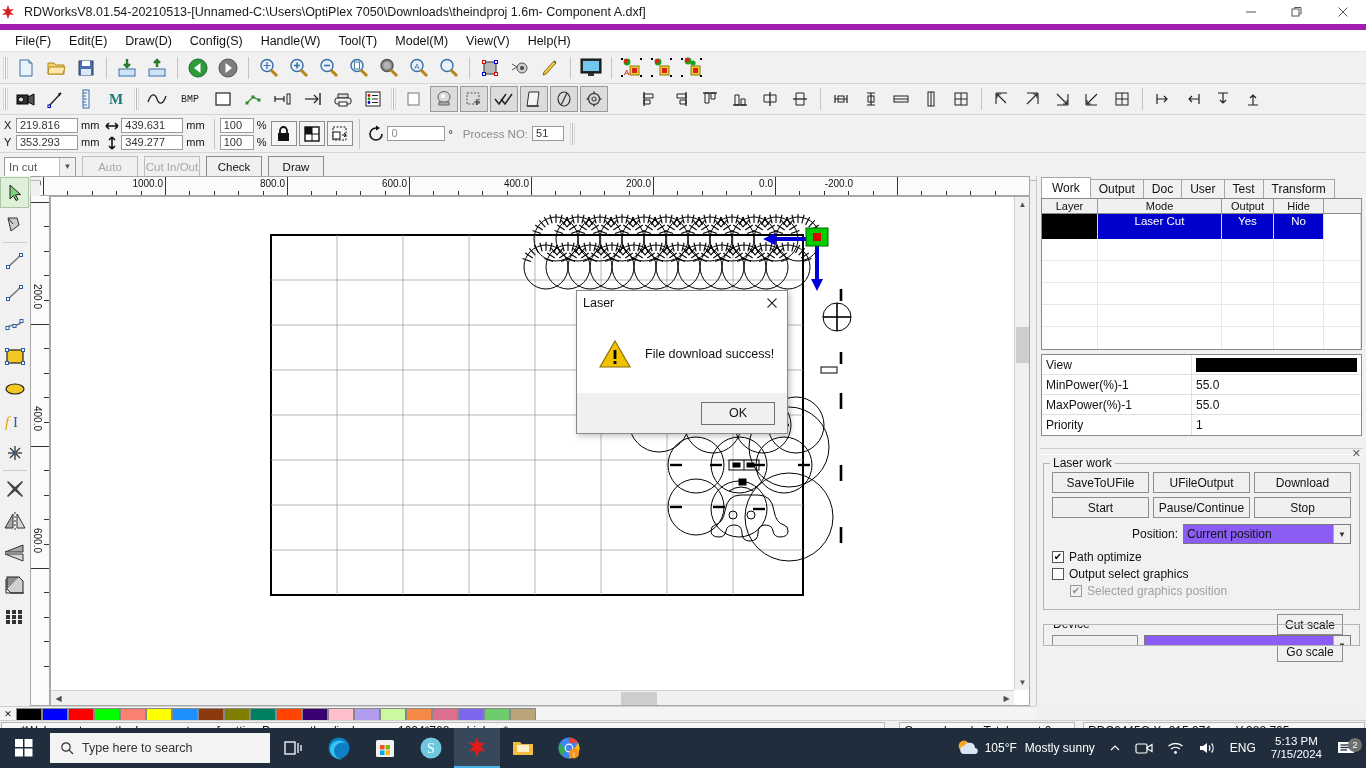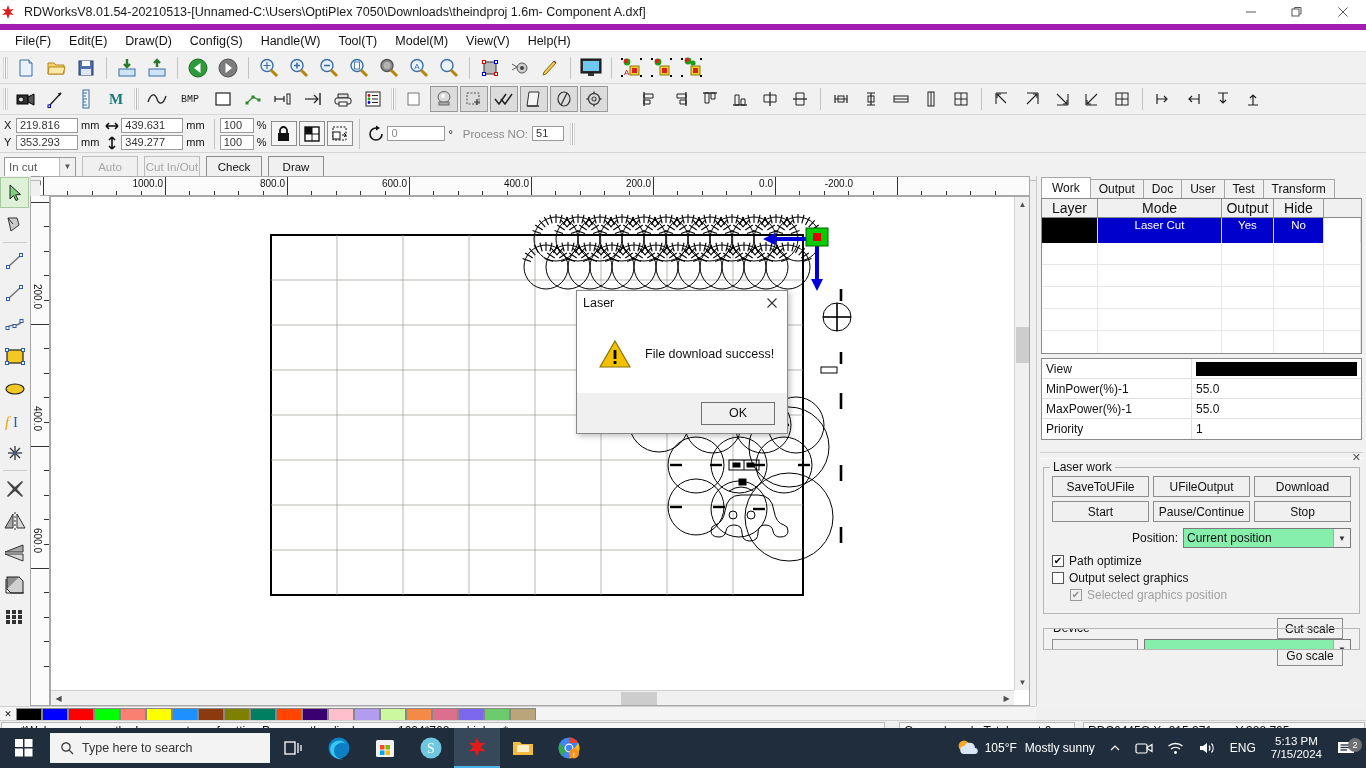--- a/index.html
+++ b/index.html
@@ -97,21 +97,21 @@
 
   
   .rpanel { position: absolute; right: 0; top: 176px; width: 330px; bottom: 62px;
             background: #f1f1f1; border-left: 1px solid #c8c8c8; }
   .tabs { display: flex; align-items: flex-end; height: 22px; padding-left: 4px; background: #f1f1f1; }
   .tab { padding: 2px 8px; font-size: 12px; background: #f1f1f1; border: 1px solid #a6a6a6;
          border-bottom: none; margin-right: -1px; color: #111; }
   .tab.active { background: #fff; padding: 3px 10px 3px 10px; font-weight: normal; position: relative; z-index: 2; }
   .layer-table { margin: 0 4px; border: 1px solid #8a8a8a; background: #fff; }
   .lt-head { display: flex; background: #f0f0f0; border-bottom: 1px solid #8a8a8a; }
-  .lt-h { font-size: 14px; text-align: center; padding: 1px 0; border-right: 1px solid #999; color:#111; }
+  .lt-h { font-size: 11px; text-align: center; padding: 1px 0; border-right: 1px solid #999; color:#111; }
   .lt-row { display: flex; height: 25px; }
   .lt-c { font-size: 11.5px; text-align: center; border-right: 1px solid #d8d8d8; color: #111; line-height: 15px; }
   .lt-row.sel .lt-c { background: #0000cd; color: #fff; }
   .lt-empty { display: flex; height: 22px; border-bottom: 1px solid #e7e7e7; }
   .lt-empty .lt-c { border-right: 1px solid #e7e7e7; }
 
   .prop-table { margin: 4px 4px 0 4px; border: 1px solid #8a8a8a; background: #fff; }
   .pr { display: flex; height: 20px; border-bottom: 1px solid #e0e0e0; }
   .pr-k { width: 150px; font-size: 12px; padding-left: 4px; line-height: 20px; border-right: 1px solid #e0e0e0; color:#111; }
   .pr-v { flex: 1; font-size: 12px; padding-left: 4px; line-height: 20px; color: #111; }
@@ -122,21 +122,21 @@
   .panel-x { position: absolute; right: 2px; top: -2px; font-size: 11px; color: #555; }
 
   .group { margin: 3px 6px 0 6px; border: 1px solid #b5b5b5; padding: 8px 8px 8px 8px; position: relative; }
   .group-title { position: absolute; top: -8px; left: 6px; background: #f1f1f1; padding: 0 3px;
                  font-size: 12px; color: #111; }
   .gbtn-row { display: flex; gap: 4px; margin-bottom: 4px; }
   .gbtn { flex: 1; height: 21px; border: 1px solid #8d8d8d; background: #f0f0f0; font-size: 12px;
           display: flex; align-items: center; justify-content: center; color: #111; }
   .pos-row { display: flex; align-items: center; margin: 6px 0 6px 0; }
   .pos-lab { font-size: 12px; margin-left: auto; margin-right: 5px; color: #111; }
-  .pos-combo { width: 168px; height: 20px; border: 1px solid #7a7a7a; background: #86efac; display: flex;
+  .pos-combo { width: 168px; height: 20px; border: 1px solid #7a7a7a; background: #8b5cf6; display: flex;
                align-items: center; font-size: 12px; padding-left: 3px; color: #111; }
   .pos-combo .arrow { margin-left: auto; width: 17px; height: 18px; background: #f0f0f0;
                       border-left: 1px solid #aaa; display: flex; align-items: center; justify-content: center;
                       font-size: 8px; color: #333; }
   .chk-row { display: flex; align-items: center; font-size: 12px; margin-bottom: 3px; color: #111; }
   .chk { width: 12px; height: 12px; border: 1px solid #555; background: #fff; margin-right: 5px;
          display: flex; align-items: center; justify-content: center; font-size: 10px; color: #000; line-height: 1; }
   .chk.dis { border-color: #9a9a9a; background: #f0f0f0; color: #8d8d8d; }
   .dis-txt { color: #a0a0a0; }
   .sidebtns { position: absolute; right: 8px; top: 64px; display: flex; flex-direction: column; gap: 6px; }

